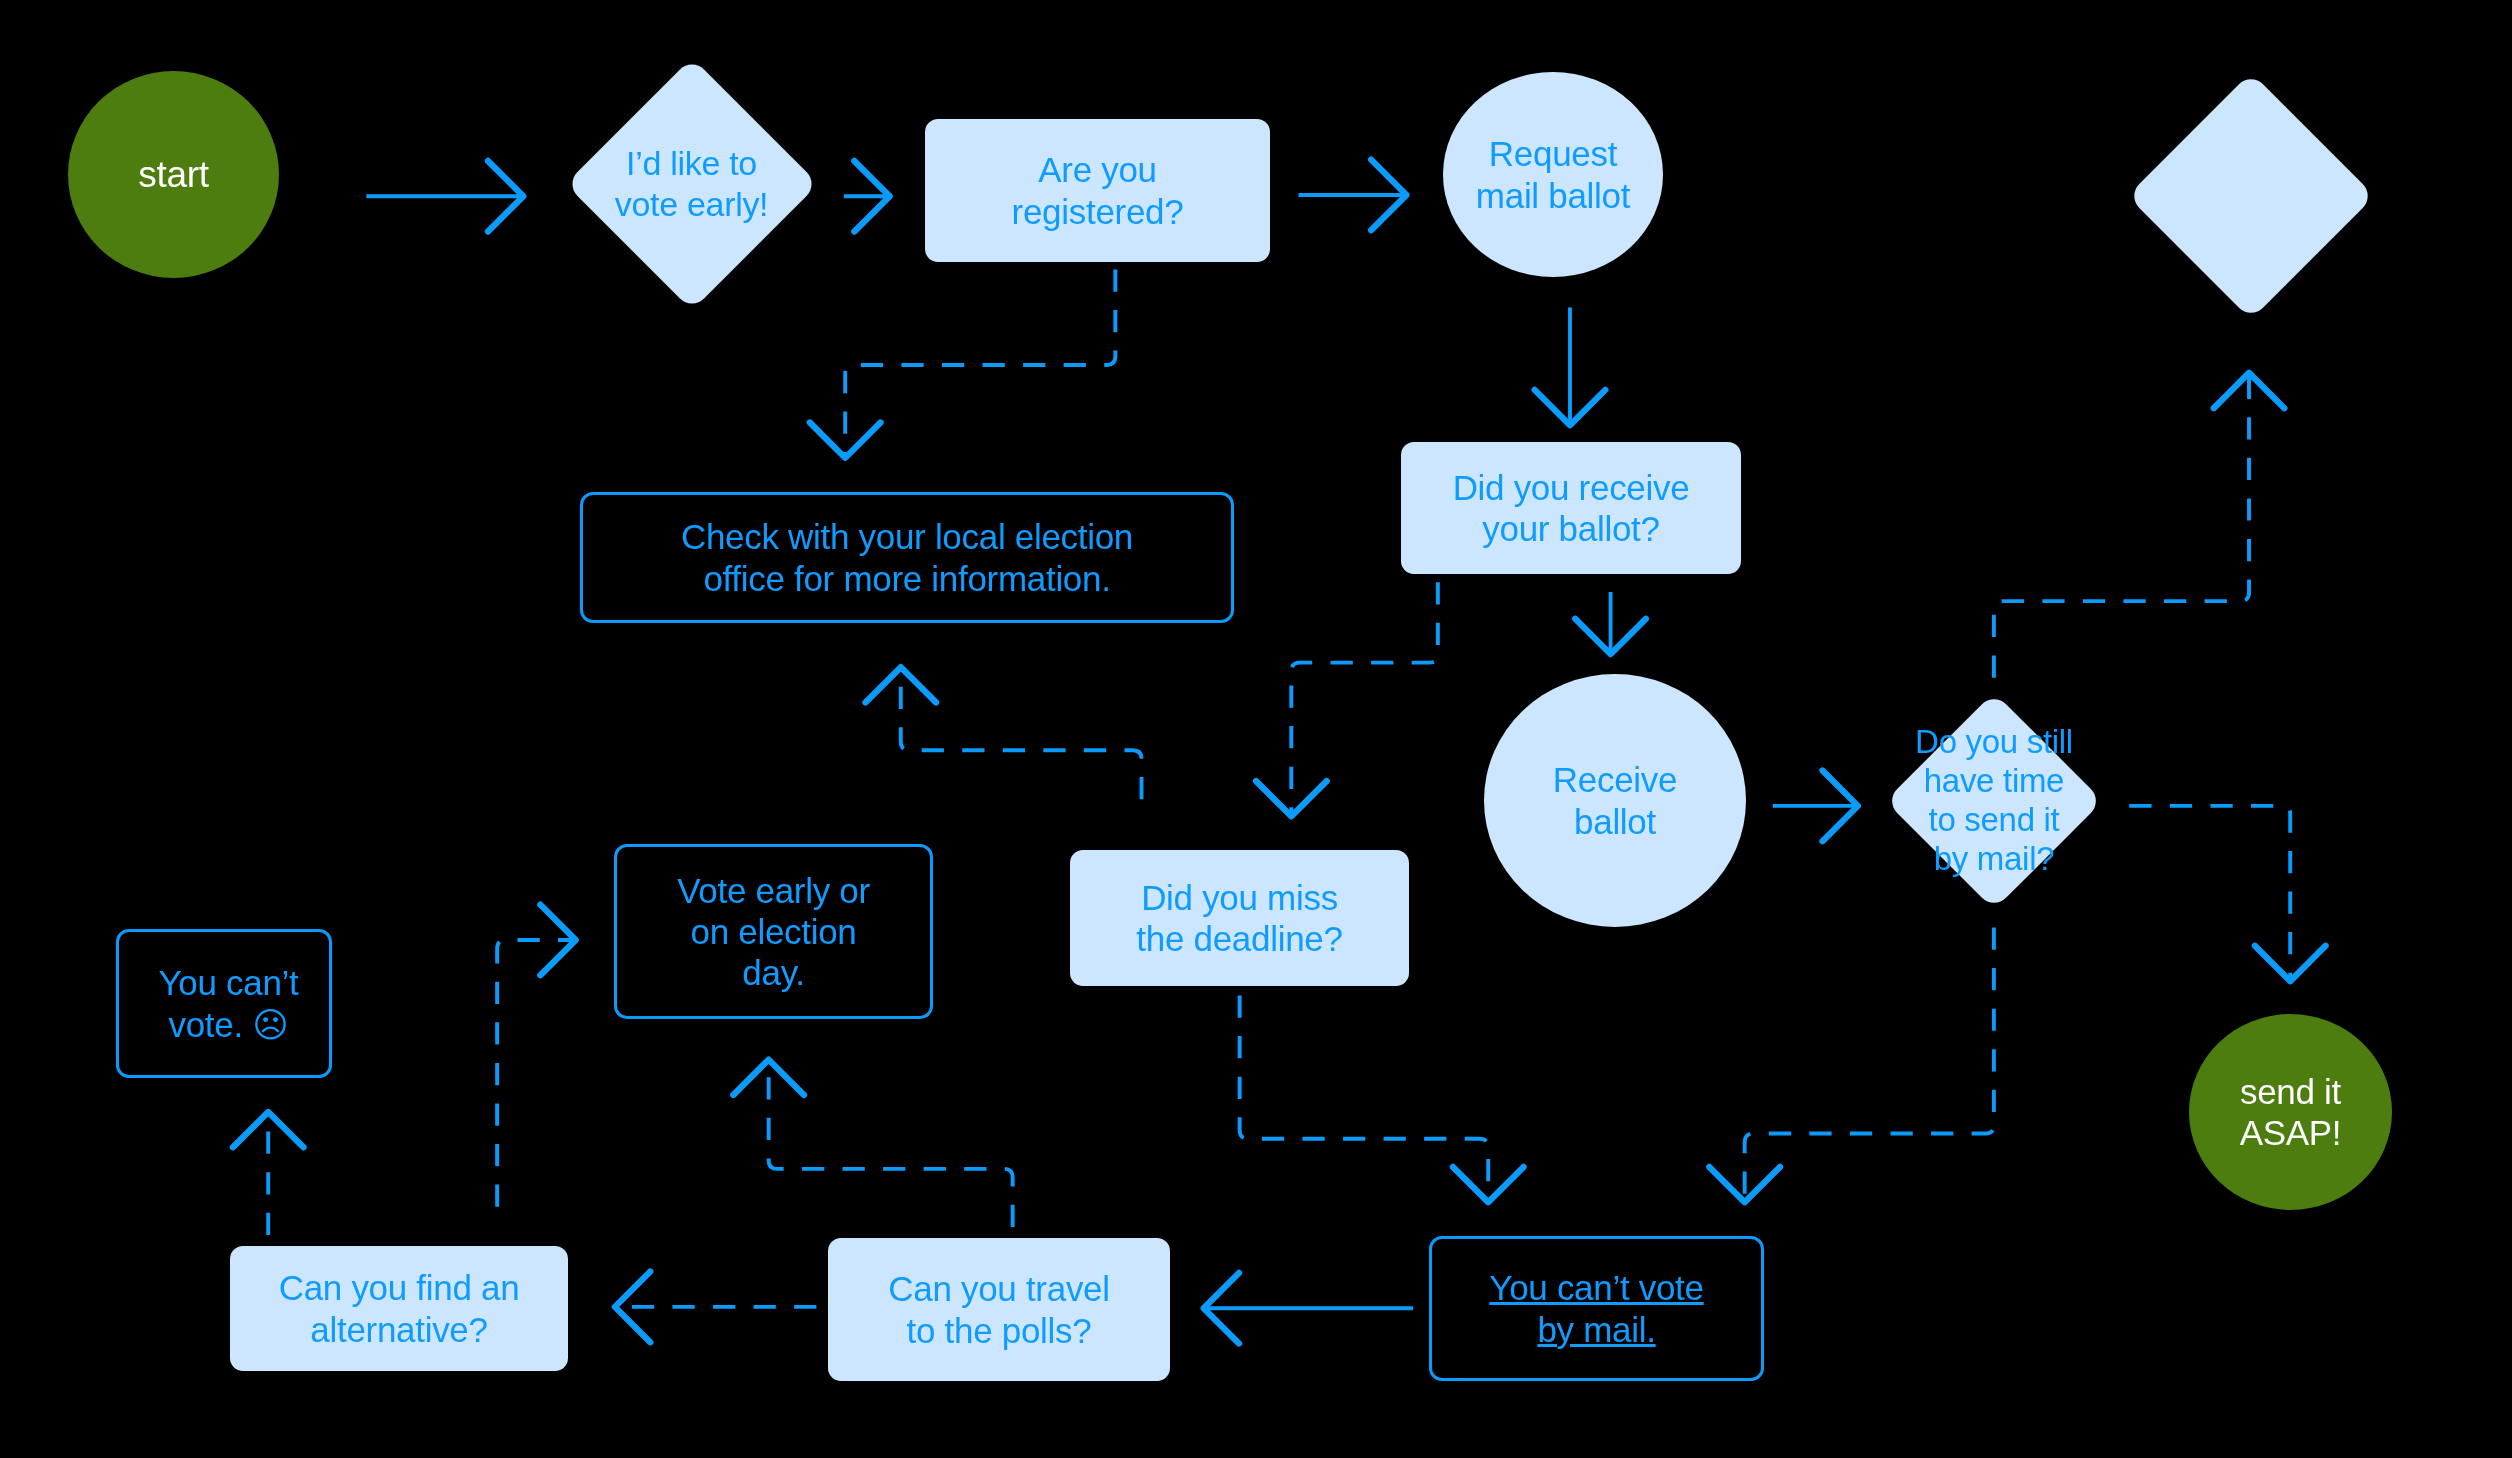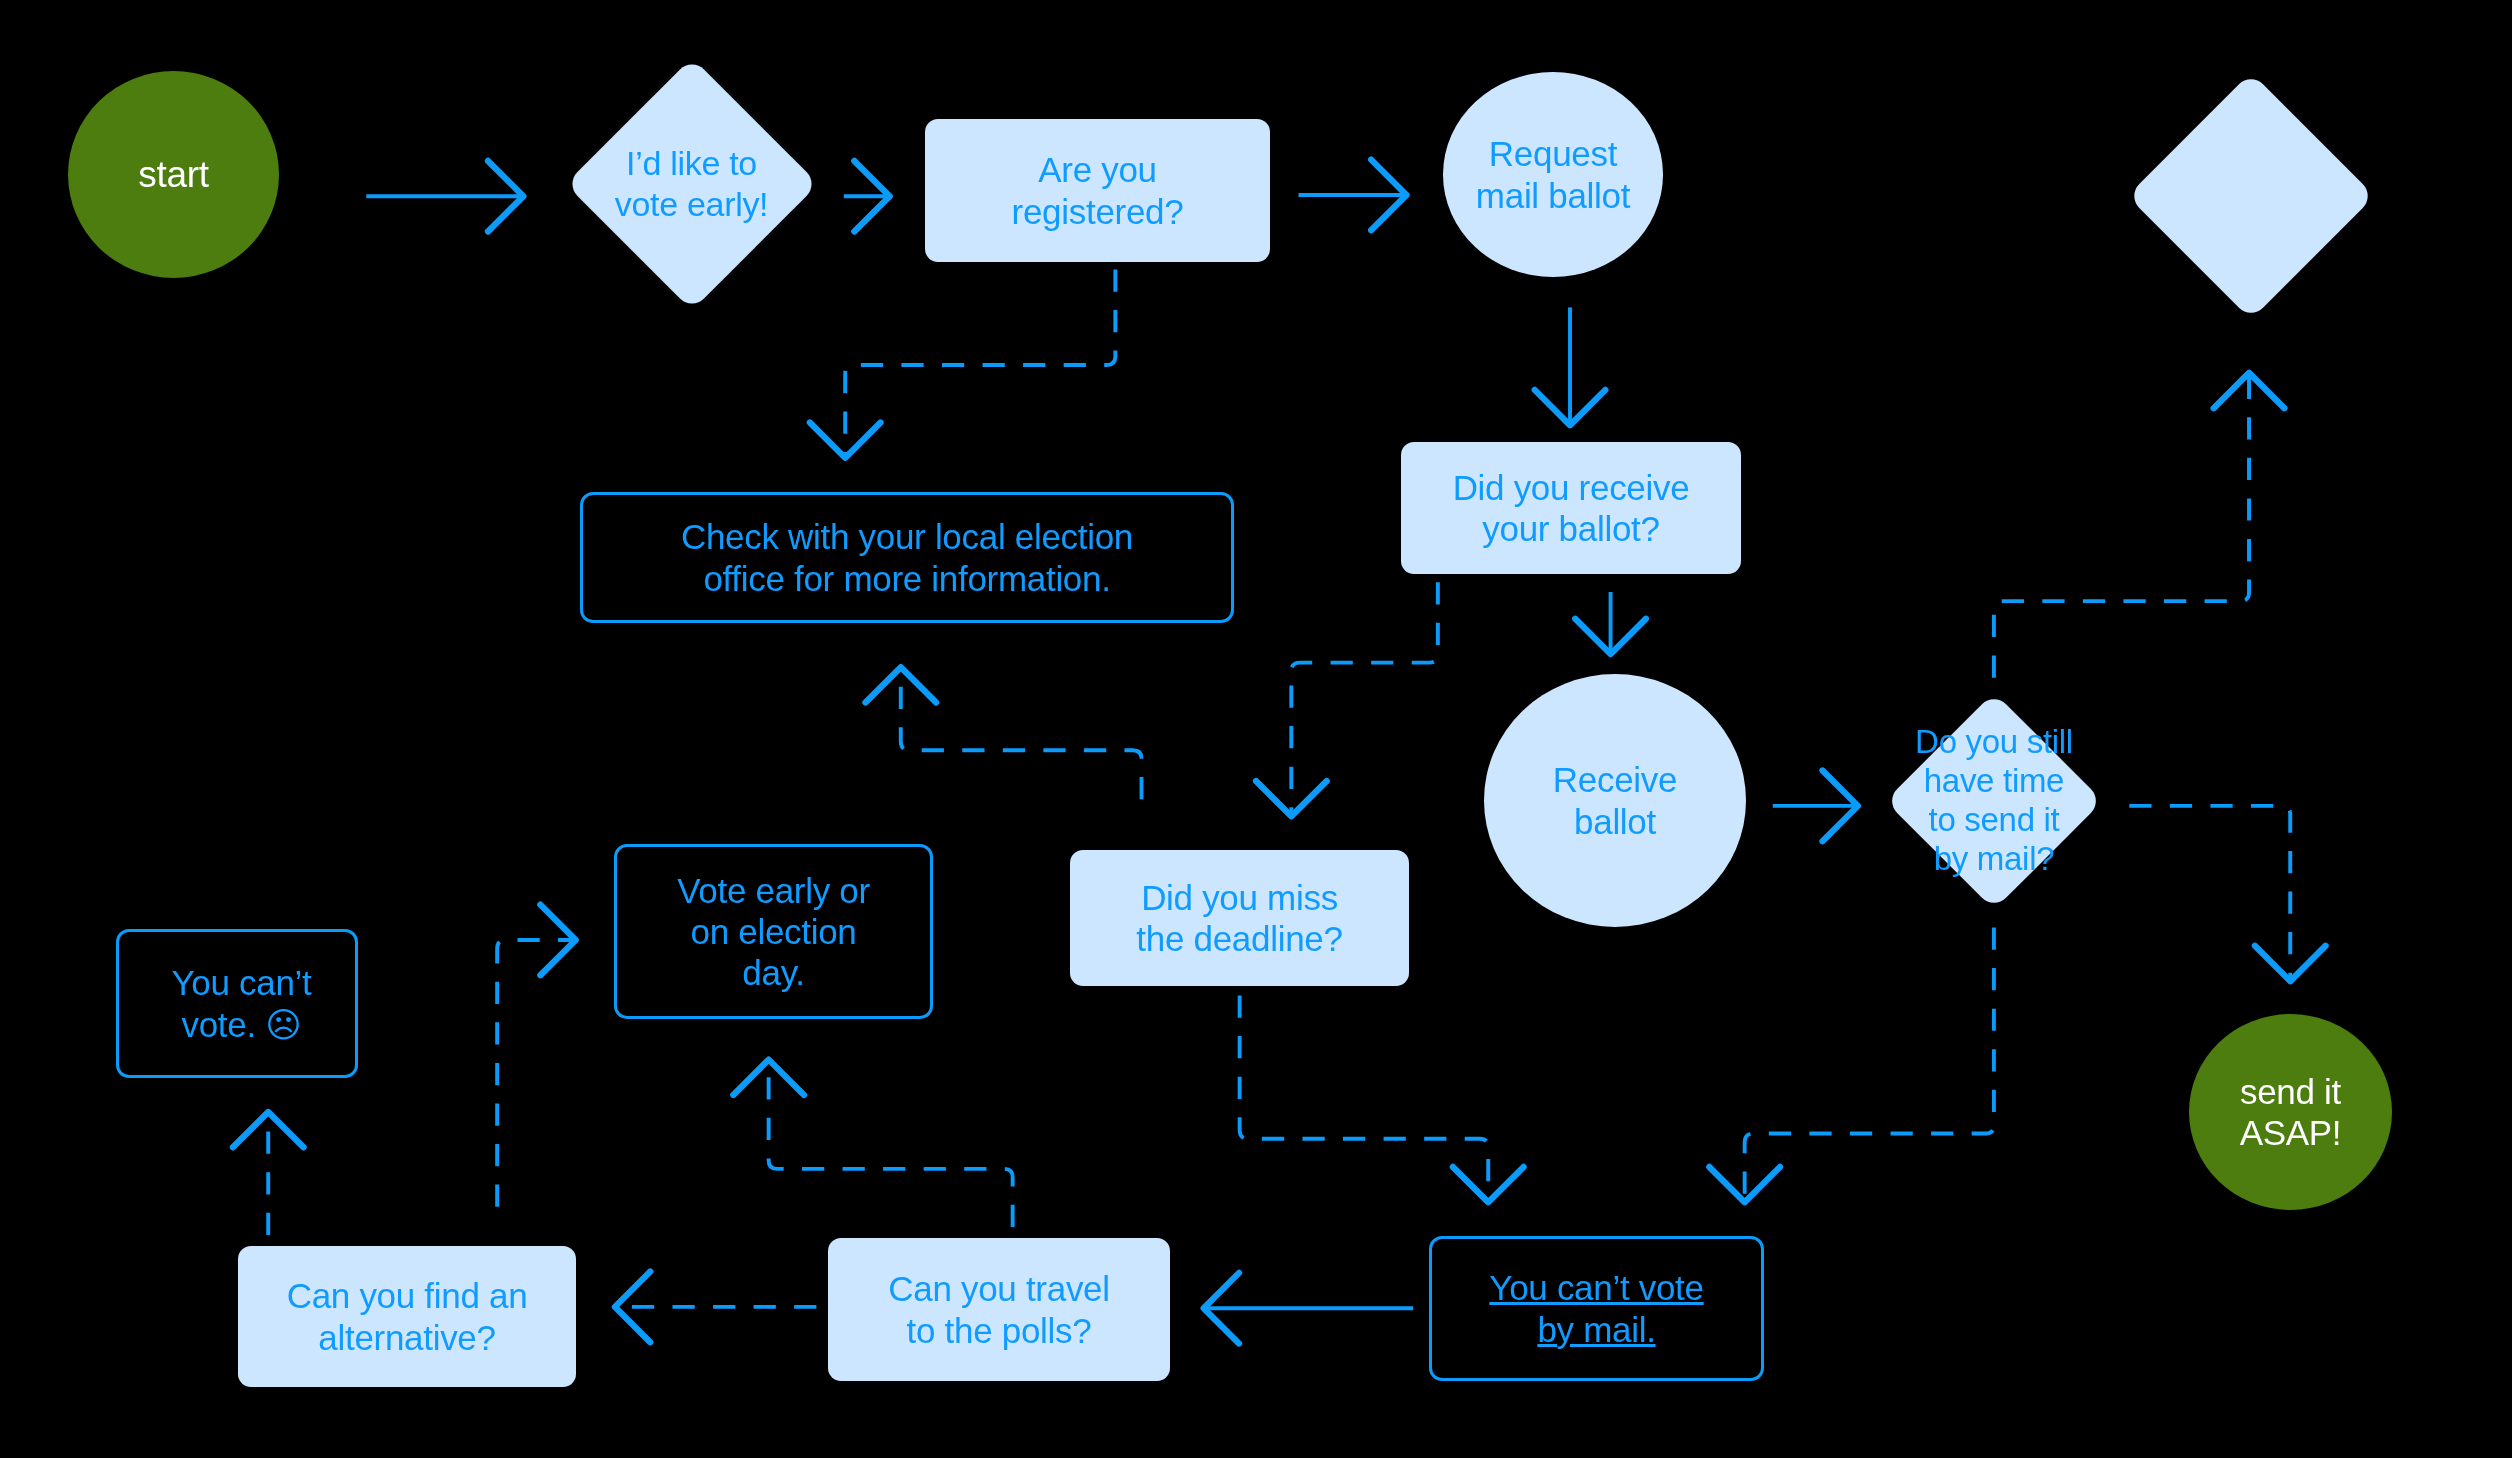--- a/index.html
+++ b/index.html
@@ -172,25 +172,25 @@
       </div>
       <div class="node shape-rect-outline" style="left: 614px; top: 844px; width: 319px; height: 175px; font-size: 35px;">
         <span class="label">Vote early or
 on election
 day.</span>
       </div>
       <div class="node shape-rect-light" style="left: 1070px; top: 850px; width: 339px; height: 136px; font-size: 35px;">
         <span class="label">Did you miss
 the deadline?</span>
       </div>
-      <div class="node shape-rect-outline" style="left: 116px; top: 929px; width: 242px; height: 149px; font-size: 35px; padding-left: 9px;">
+      <div class="node shape-rect-outline" style="left: 116px; top: 929px; width: 216px; height: 149px; font-size: 35px; padding-left: 9px;">
         <span class="label">You can’t
 vote. ☹</span>
       </div>
-      <div class="node shape-rect-light" style="left: 230px; top: 1246px; width: 338px; height: 141px; font-size: 35px; margin-left: 8px;">
+      <div class="node shape-rect-light" style="left: 230px; top: 1246px; width: 338px; height: 125px; font-size: 35px;">
         <span class="label">Can you find an
 alternative?</span>
       </div>
       <div class="node shape-rect-light" style="left: 828px; top: 1238px; width: 342px; height: 143px; font-size: 35px;">
         <span class="label">Can you travel
 to the polls?</span>
       </div>
       <div class="node shape-rect-outline" style="left: 1429px; top: 1236px; width: 335px; height: 145px; font-size: 35px; text-decoration: underline;">
         <span class="label">You can’t vote
 by mail.</span>

